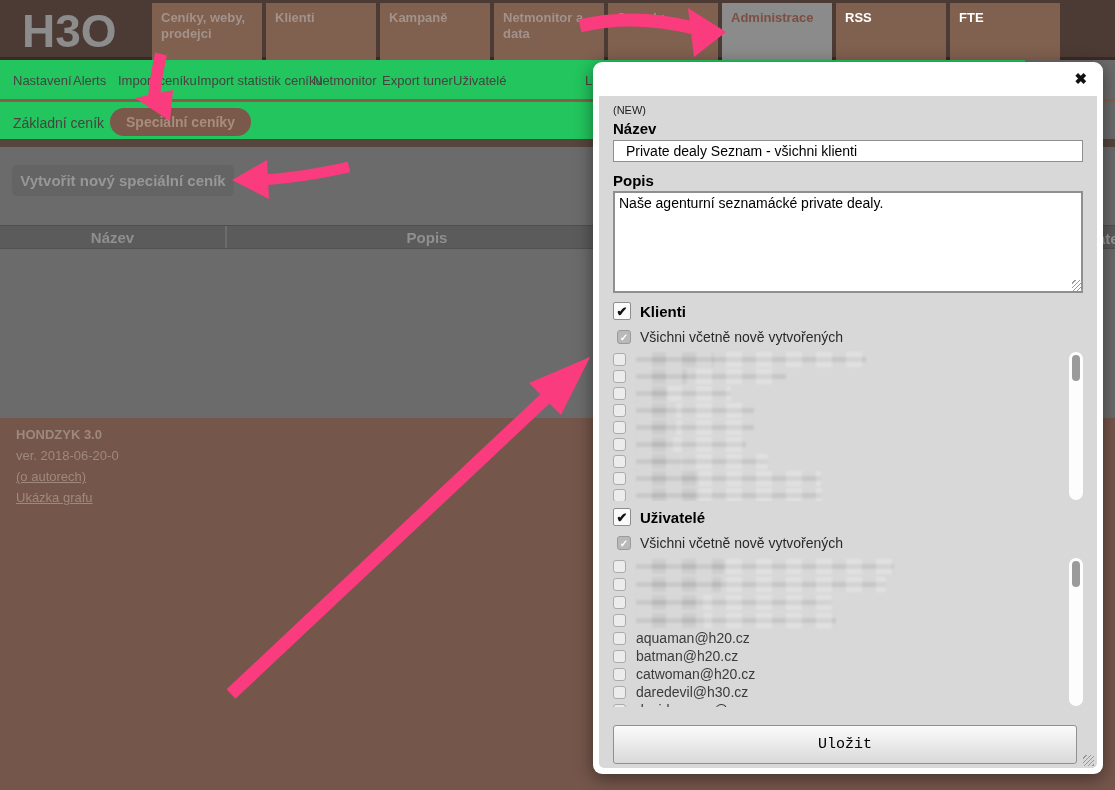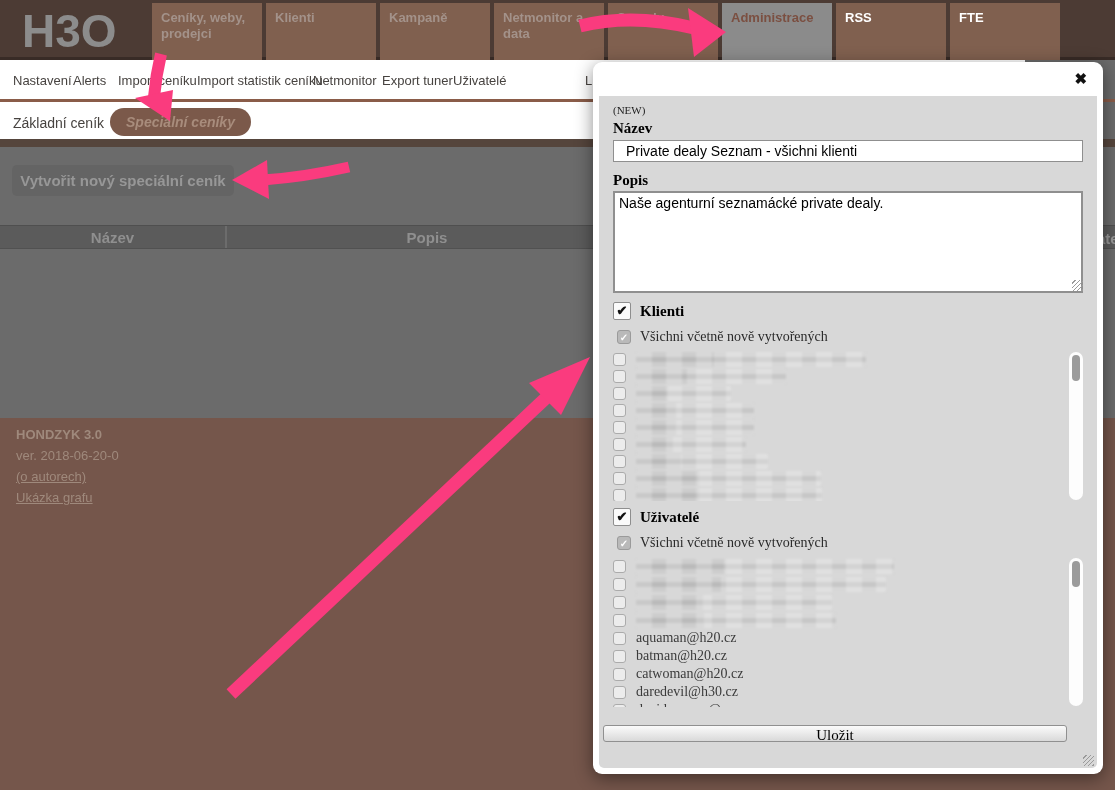--- a/index.html
+++ b/index.html
@@ -8,48 +8,48 @@
 
   
   .topbar{position:absolute;left:0;top:0;width:1115px;height:60px;background:#4c3b34;border-bottom:3px solid #382b26;box-sizing:border-box;}
   .logo{position:absolute;left:22px;top:4px;font-size:46px;font-weight:800;color:#8c8c8c;letter-spacing:0;}
   .tabs{position:absolute;left:152px;top:3px;height:57px;display:flex;gap:4px;border-radius:20px;}
   .tab{width:110px;height:57px;box-sizing:border-box;padding:7px 9px 0;background:#80604f;color:#a3928a;font-size:13px;font-weight:bold;line-height:1.25;cursor:pointer;}
   .tab.active{background:#8b8b8b;color:#7b4f41;}
   .tab.dim{color:#ffffff;}
 
   
-  .header-gray{position:absolute;left:0;top:60px;width:1025px;height:87px;background:#ffffff;}
+  .header-gray{position:absolute;left:0;top:60px;width:1025px;height:87px;background:#22c55e;}
   .navrow{position:absolute;left:0;top:0;width:1115px;height:39px;}
   .navitem{position:absolute;top:13px;font-size:13px;color:#474340;white-space:nowrap;cursor:pointer;}
   .rustline{position:absolute;left:0;top:39px;width:1115px;height:3px;background:#8a5c49;}
   .tabrow{position:absolute;left:0;top:42px;width:1115px;height:37px;}
   .plain-tab{position:absolute;left:13px;top:13px;font-size:14px;color:#474340;cursor:pointer;}
-  .pill-tab{position:absolute;left:110px;top:6px;height:28px;line-height:28px;padding:0 16px;border-radius:14px;background:#7b594a;color:#a88c7c;font-size:14px;font-weight:bold;cursor:pointer;font-style:italic;}
+  .pill-tab{position:absolute;left:110px;top:6px;height:28px;line-height:28px;padding:0 16px;border-radius:14px;background:#7b594a;color:#a88c7c;font-size:14px;font-weight:bold;cursor:pointer;}
   .thickline{position:absolute;left:0;top:79px;width:1115px;height:8px;background:#55453c;}
 
   
   .create-btn{position:absolute;left:12px;top:165px;width:222px;height:31px;background:#646464;border:none;border-radius:5px;color:#979797;font-size:15px;font-weight:bold;font-family:"Liberation Sans",sans-serif;cursor:pointer;}
   .thead{position:absolute;left:0;top:225px;width:1115px;height:24px;background:#5b5b5b;border-top:1px solid #4f4f4f;border-bottom:1px solid #515151;box-sizing:border-box;}
   .th{position:absolute;top:0;height:100%;display:flex;align-items:center;justify-content:center;color:#8f8f8f;font-size:15px;font-weight:bold;}
   .th1{left:0;width:227px;border-right:2px solid #6c6c6c;box-sizing:border-box;}
   .th2{left:229px;width:396px;}
   .th-frag{position:absolute;left:1097px;top:4px;color:#989898;font-size:15px;font-weight:bold;}
 
   
   .footer{position:absolute;left:0;top:418px;width:1115px;height:372px;background:#75564b;}
   .footer .line{margin:0 0 4px 16px;font-size:13px;color:#9f897c;line-height:17px;}
   .footer .line.first{padding-top:8px;font-weight:bold;}
   .footer .flink{display:block;margin:0 0 4px 16px;font-size:13px;color:#9f897c;text-decoration:underline;cursor:pointer;line-height:17px;}
 
   
   .modal{position:absolute;left:593px;top:62px;width:510px;height:712px;background:#fff;border-radius:9px;box-shadow:0 4px 18px rgba(0,0,0,.45);z-index:40;}
   .modal-close{position:absolute;right:16px;top:8px;font-size:15px;font-weight:bold;color:#111;cursor:pointer;}
   .modal-body{position:absolute;left:6px;right:6px;top:34px;bottom:6px;background:#d8d8d8;border-radius:0 0 5px 5px;overflow:hidden;}
-  .mb-abs{position:absolute;font-family:Liberation Serif, serif;}
+  .mb-abs{position:absolute;}
   .small-label{left:14px;top:8px;font-size:11px;color:#1d1d1d;}
   .field-label{left:14px;font-size:15px;font-weight:bold;color:#000;}
   .name-input{left:14px;top:44px;width:470px;height:22px;box-sizing:border-box;border:1px solid #8f8f8f;background:#fff;font-size:14px;font-family:"Liberation Sans",sans-serif;padding:1px 12px;color:#000;}
   .desc-area{left:14px;top:95px;width:470px;height:102px;box-sizing:border-box;border:2px solid #8f8f8f;background:#fff;font-size:14px;font-family:"Liberation Sans",sans-serif;padding:2px 4px;color:#000;resize:none;}
   .hatch{width:11px;height:11px;background:repeating-linear-gradient(135deg,transparent 0 2px,#9a9a9a 2px 3px);}
   .ta-hatch{left:473px;top:184px;}
   .modal-hatch{left:484px;bottom:2px;}
 
   .cb-row{display:flex;align-items:center;gap:9px;}
   .cb-big{width:18px;height:18px;box-sizing:border-box;border:1px solid #8e8e8e;border-radius:2px;background:#fafafa;display:flex;align-items:center;justify-content:center;font-size:13px;font-weight:bold;color:#111;cursor:pointer;flex:0 0 auto;}
@@ -64,21 +64,21 @@
   .list2 .lrow{height:18px;}
   .blur-block{height:15px;border-radius:1px;background:
      repeating-linear-gradient(90deg,rgba(255,255,255,.22) 0 16px,rgba(0,0,0,0) 16px 30px),
      repeating-linear-gradient(0deg,rgba(255,255,255,.18) 0 5px,rgba(0,0,0,.04) 5px 10px),
      linear-gradient(90deg,#c2c2c2 0 34%,#cfcfcf 34% 100%);
      filter:blur(1px);}
   .email{font-size:14px;color:#3b3b3b;white-space:nowrap;}
   .scrollbar{position:absolute;right:0;top:1px;width:14px;height:148px;background:#fdfdfd;border-radius:7px;}
   .thumb{position:absolute;left:3px;top:3px;width:8px;height:26px;background:#9b9b9b;border-radius:4px;cursor:pointer;}
 
-  .save-btn{left:4px;top:629px;width:464px;height:17px;box-sizing:border-box;border:1px solid #909090;border-radius:3px;background:linear-gradient(#fbfbfb,#d9d9d9);font-size:15px;font-family:Liberation Serif, serif;color:#000;cursor:pointer;}
+  .save-btn{left:14px;top:629px;width:464px;height:39px;box-sizing:border-box;border:1px solid #909090;border-radius:3px;background:linear-gradient(#fbfbfb,#d9d9d9);font-size:15px;font-family:Liberation Mono, monospace;color:#000;cursor:pointer;}
 
   .arrows{position:absolute;left:0;top:0;width:1115px;height:790px;z-index:60;pointer-events:none;}
 </style>
 </head>
 <body>
 
 <div class="page">
 
   <div class="topbar">
     <div class="logo">H3O</div>

